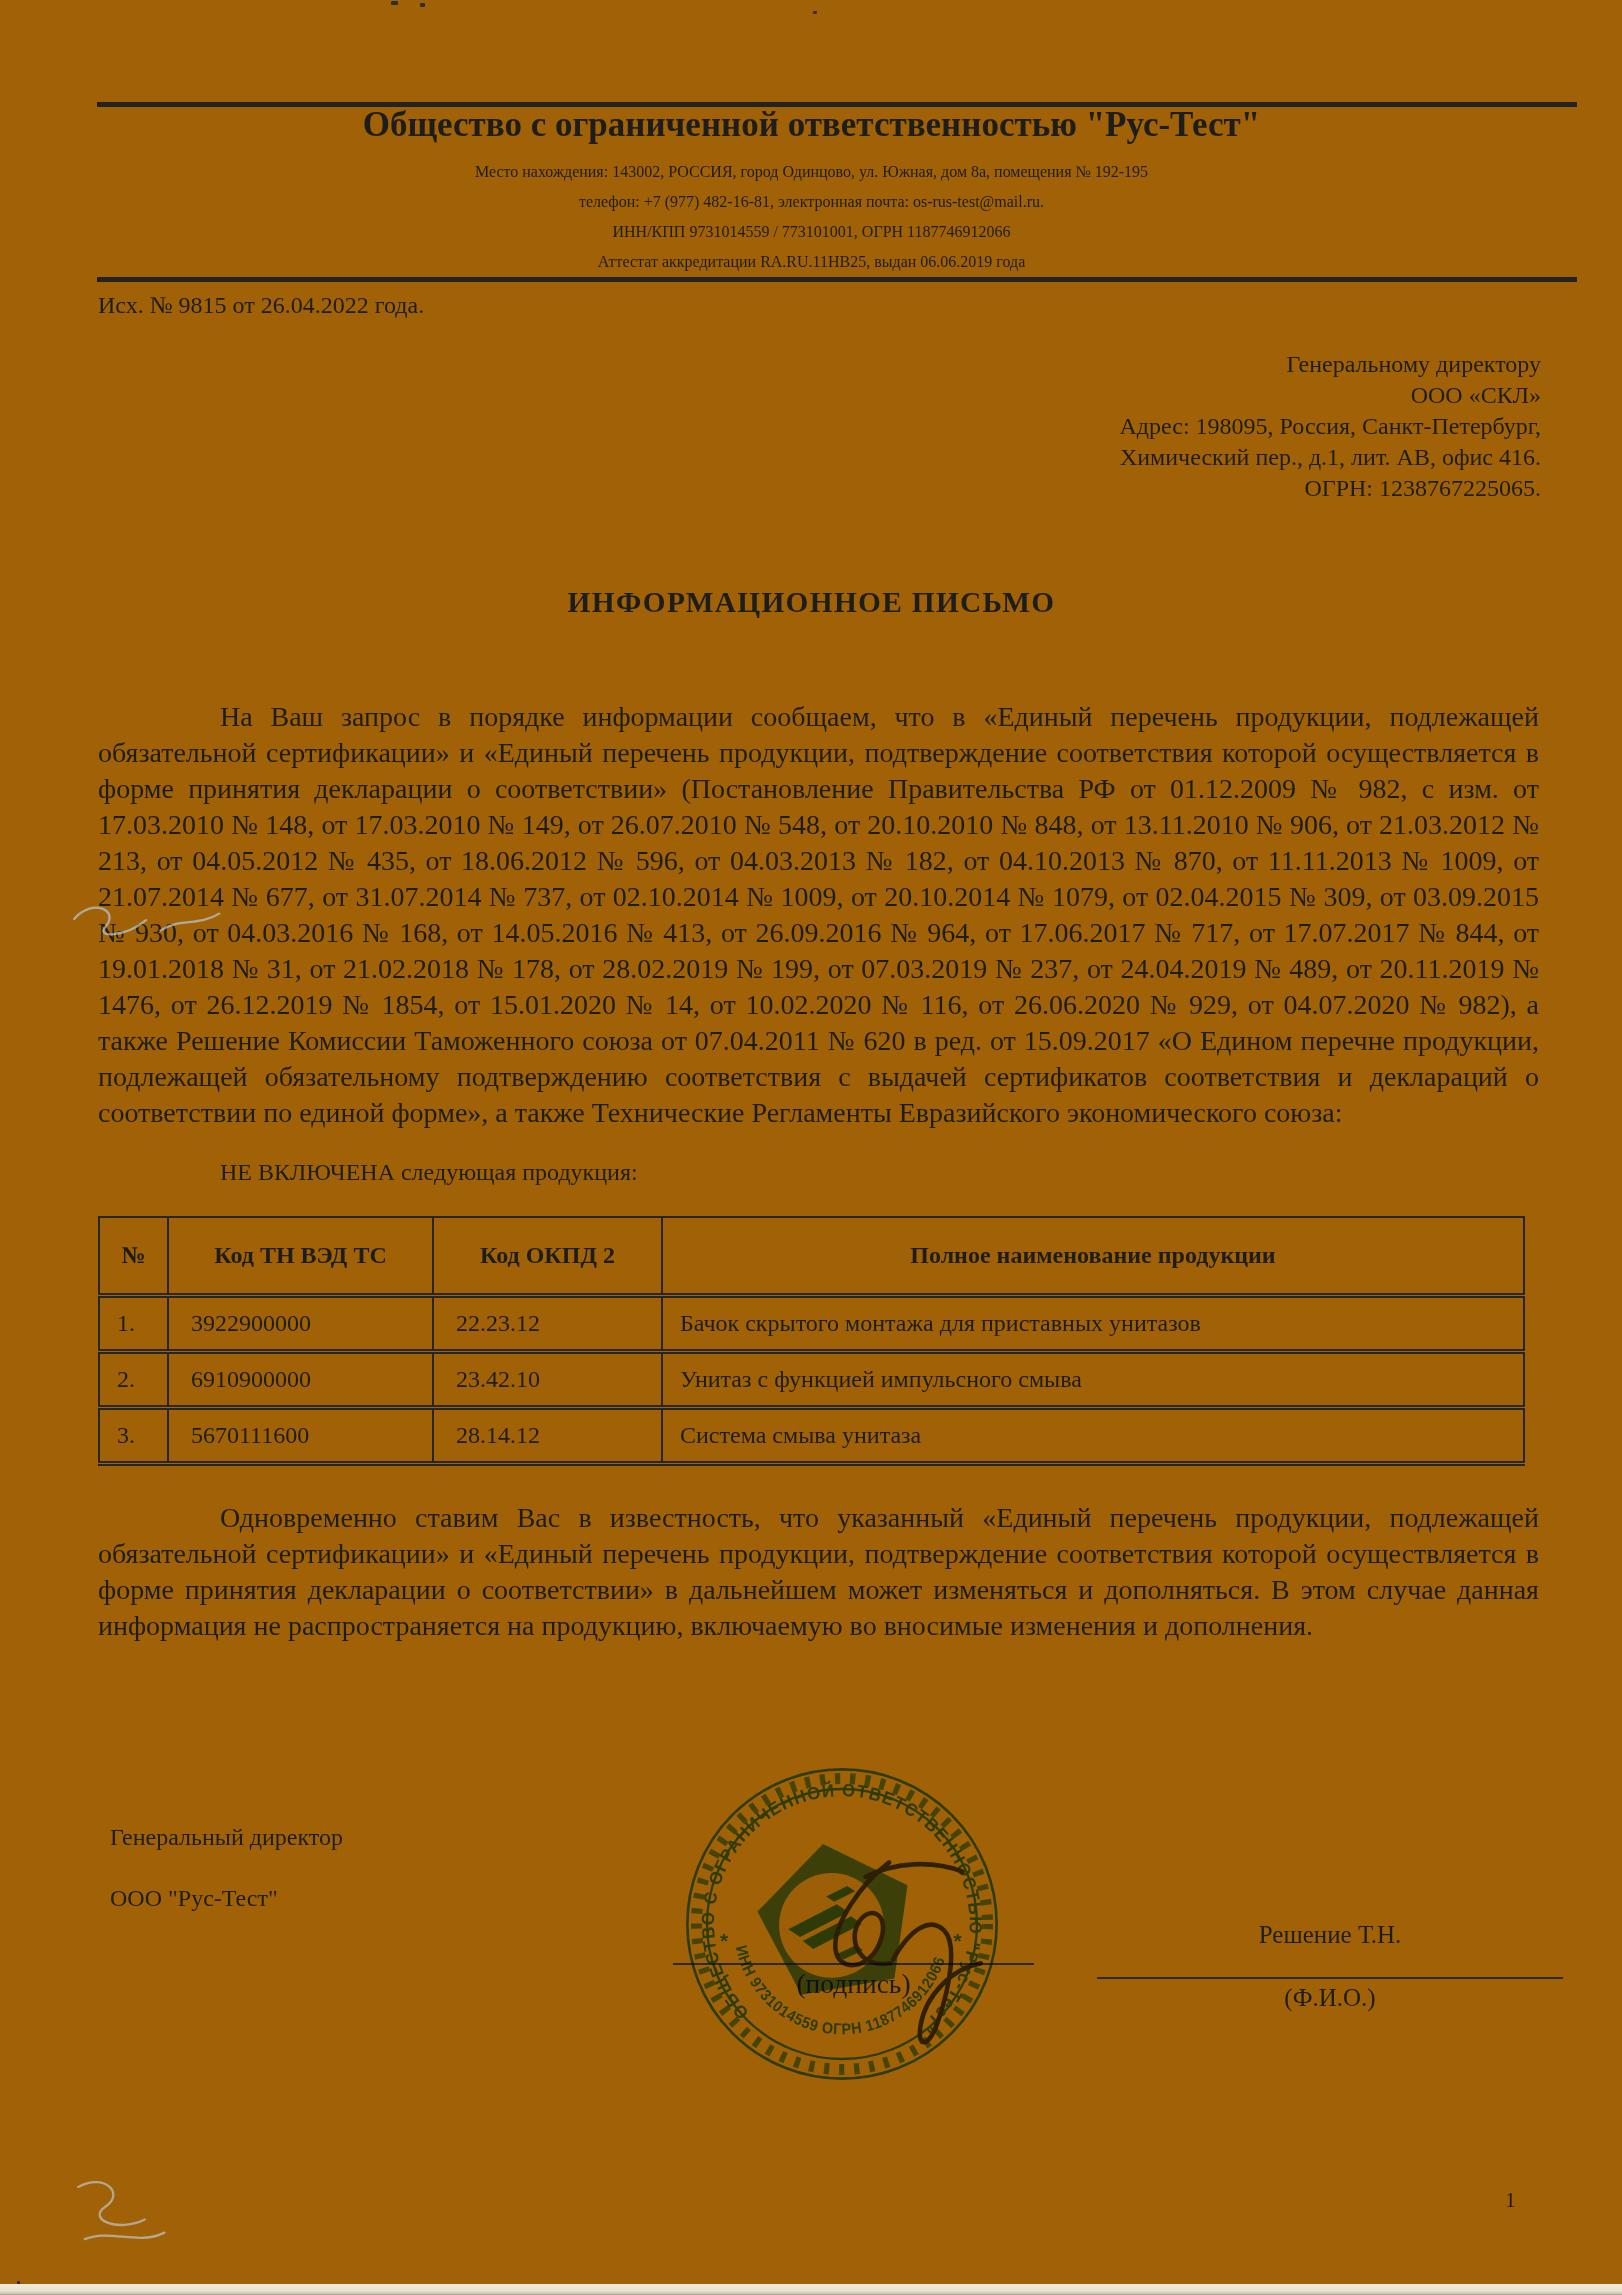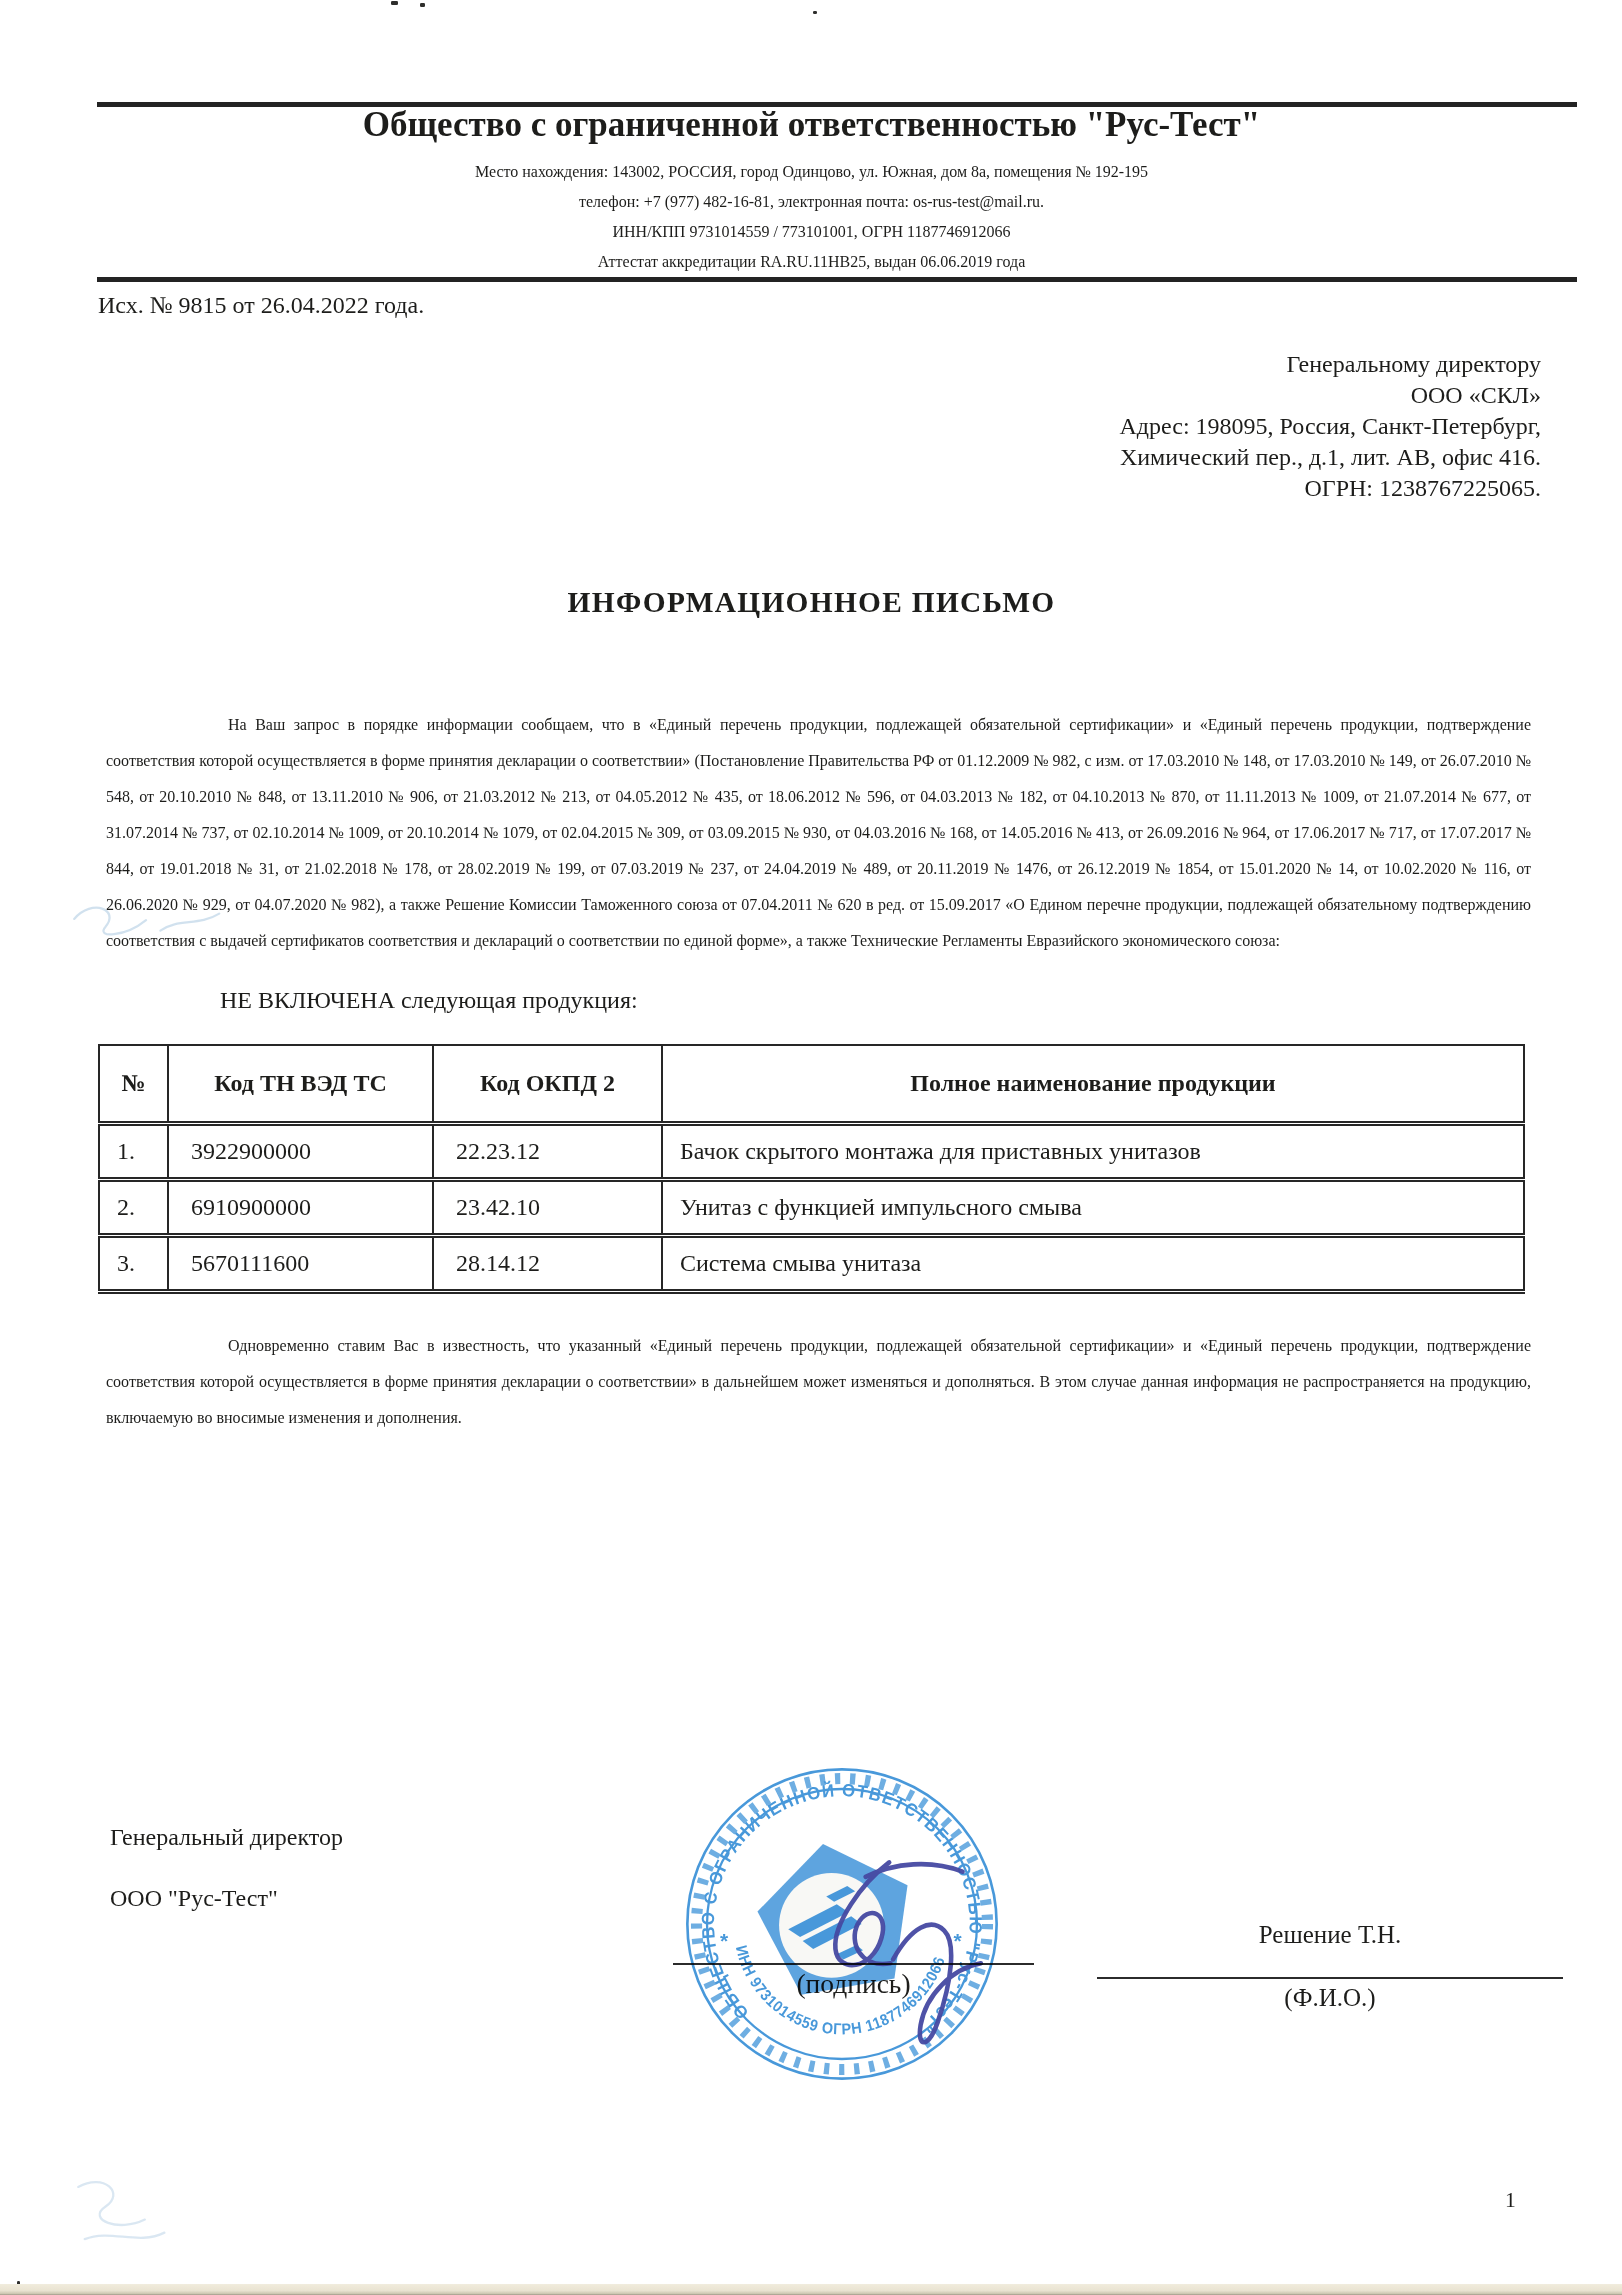--- a/index.html
+++ b/index.html
@@ -1,30 +1,30 @@
 <!DOCTYPE html>
 <html style="font-size:10.5px"><head>
 <meta charset="utf-8">
 <style>
   html,body{margin:0;padding:0;background:#d9d9d6;}
-  .page{position:relative;width:1623px;height:2295px;background:#ffffff;overflow:hidden;
+  .page{position:relative;width:1623px;height:2295px;background:#a16207;overflow:hidden;
         font-family:"Liberation Serif","DejaVu Serif",serif;color:#1d1d1b;}
   .rule{position:absolute;left:97px;width:1480px;height:5.2px;background:#232323;}
   .rule-top{top:102px;}
   .rule-bottom{top:277px;}
   .org-name{position:absolute;top:105px;left:0;width:100%;text-align:center;
             font-size:35px;font-weight:bold;}
   .letterhead-lines{position:absolute;top:157px;left:0;width:100%;text-align:center;
             font-size:16px;line-height:30px;}
   .outgoing{position:absolute;top:292px;left:98px;font-size:24px;}
   .recipient{position:absolute;top:349px;right:82px;text-align:right;font-size:24px;line-height:31px;margin-left:20px;}
   .doc-title{position:absolute;top:586px;left:0;width:100%;text-align:center;
              font-size:29.4px;font-weight:bold;letter-spacing:1.3px;}
   .content{position:absolute;top:699px;left:98px;width:1441px;}
-  .para{font-size:16px;line-height:36px;text-align:justify;text-indent:122px;margin:8px;font-family:Liberation Serif, serif;}
+  .para{font-size:28px;line-height:36px;text-align:justify;text-indent:122px;margin:0;font-family:Liberation Serif, serif;}
   .not-included{font-size:24px;margin:27.5px 0 0 0;text-indent:122px;}
   .products{border-collapse:collapse;margin-top:30px;width:1427px;table-layout:fixed;}
   .products th,.products td{border:2px solid #262626;font-size:24px;vertical-align:middle;}
   .products th{height:73px;font-weight:bold;text-align:center;border-bottom:5.9px double #262626;}
   .products td{height:49px;border-bottom:5.2px double #262626;padding-left:17px;text-align:left;}
   .products td.c-okpd,.products td.c-tnved{padding-left:22px;}
   .para2{margin-top:34px;}
   .sig-label{position:absolute;left:110px;font-size:24px;}
   .sig-label-1{top:1824px;}
   .sig-label-2{top:1885px;}

